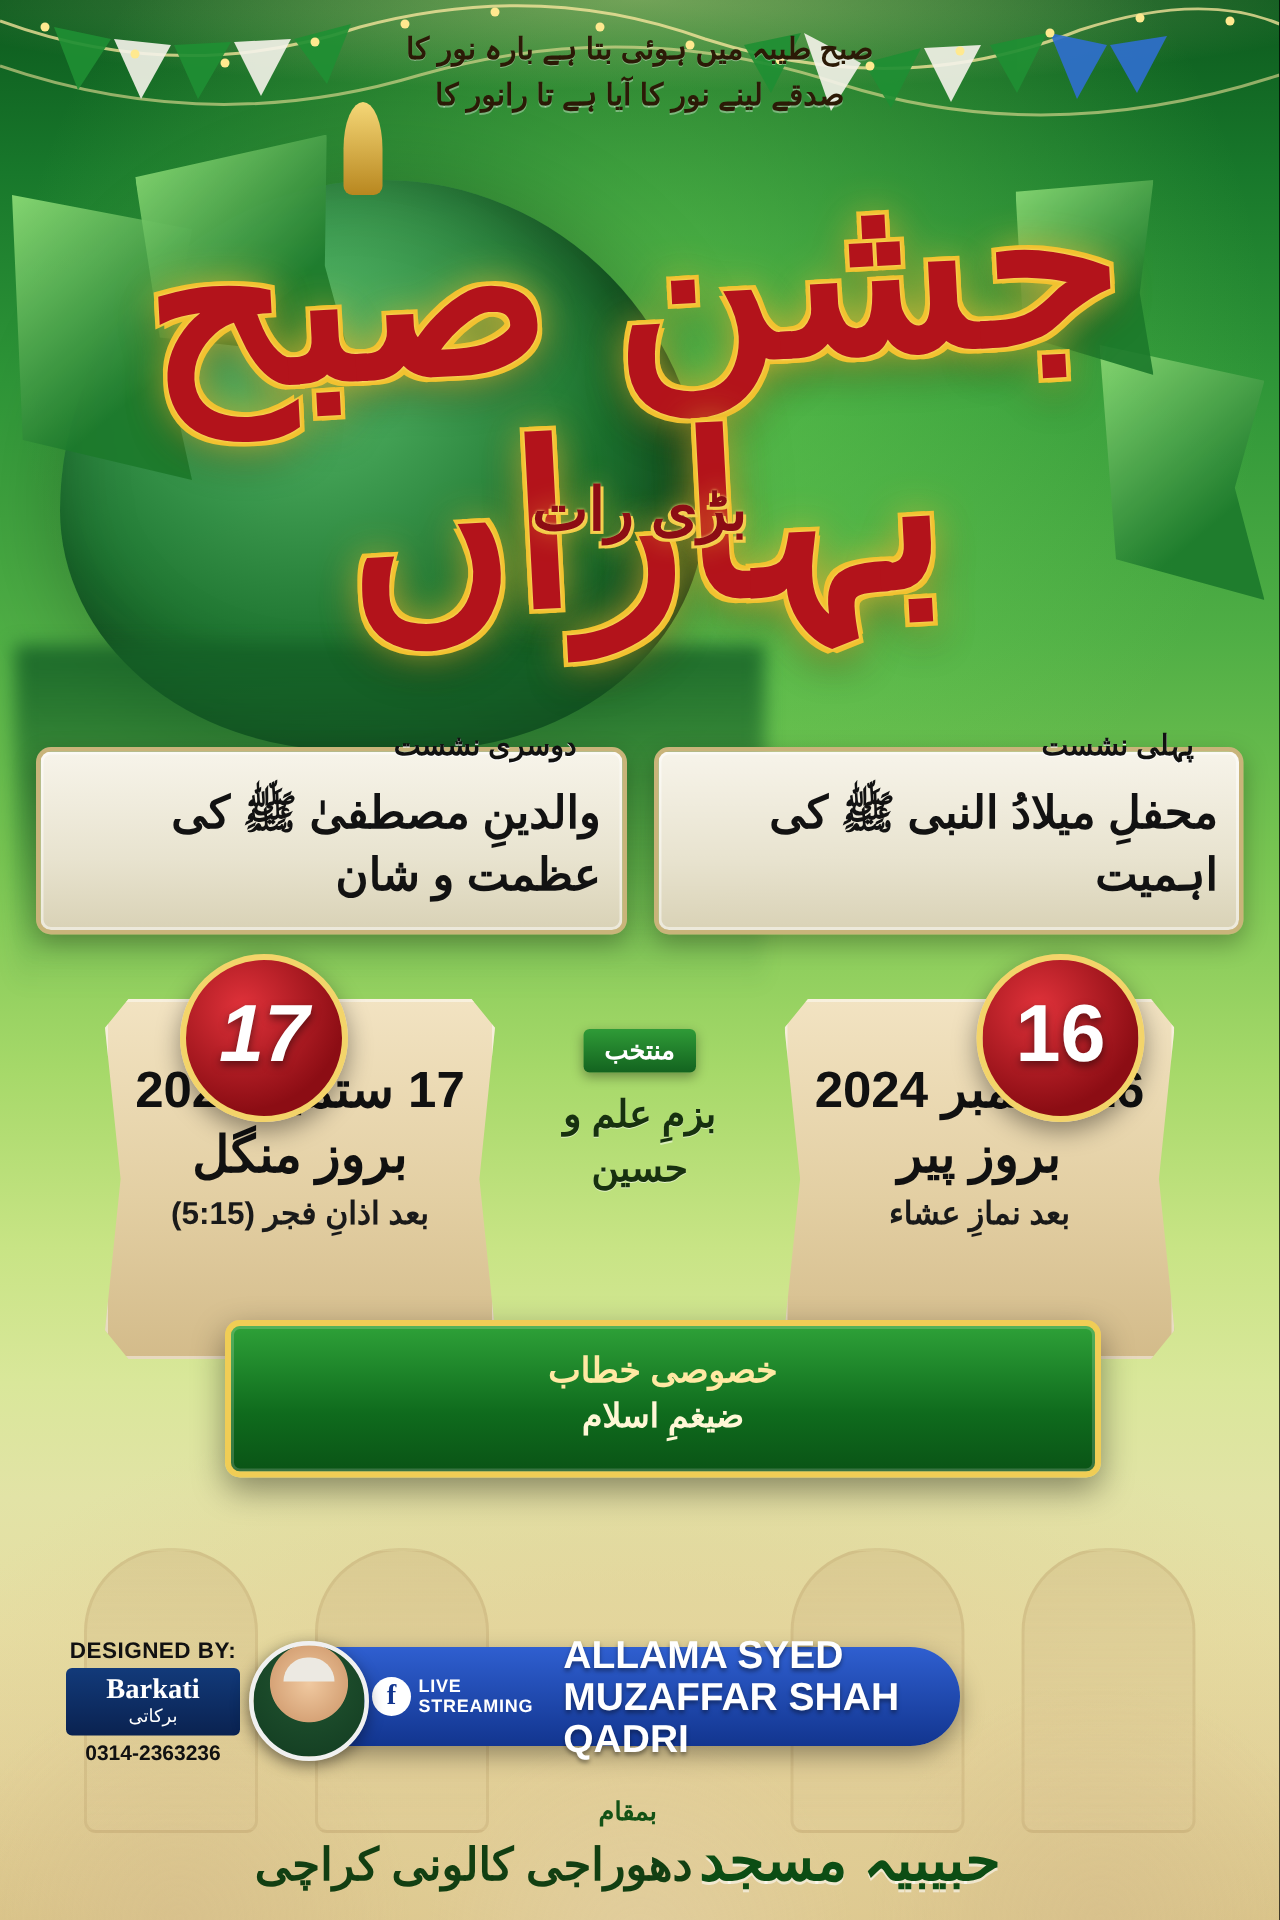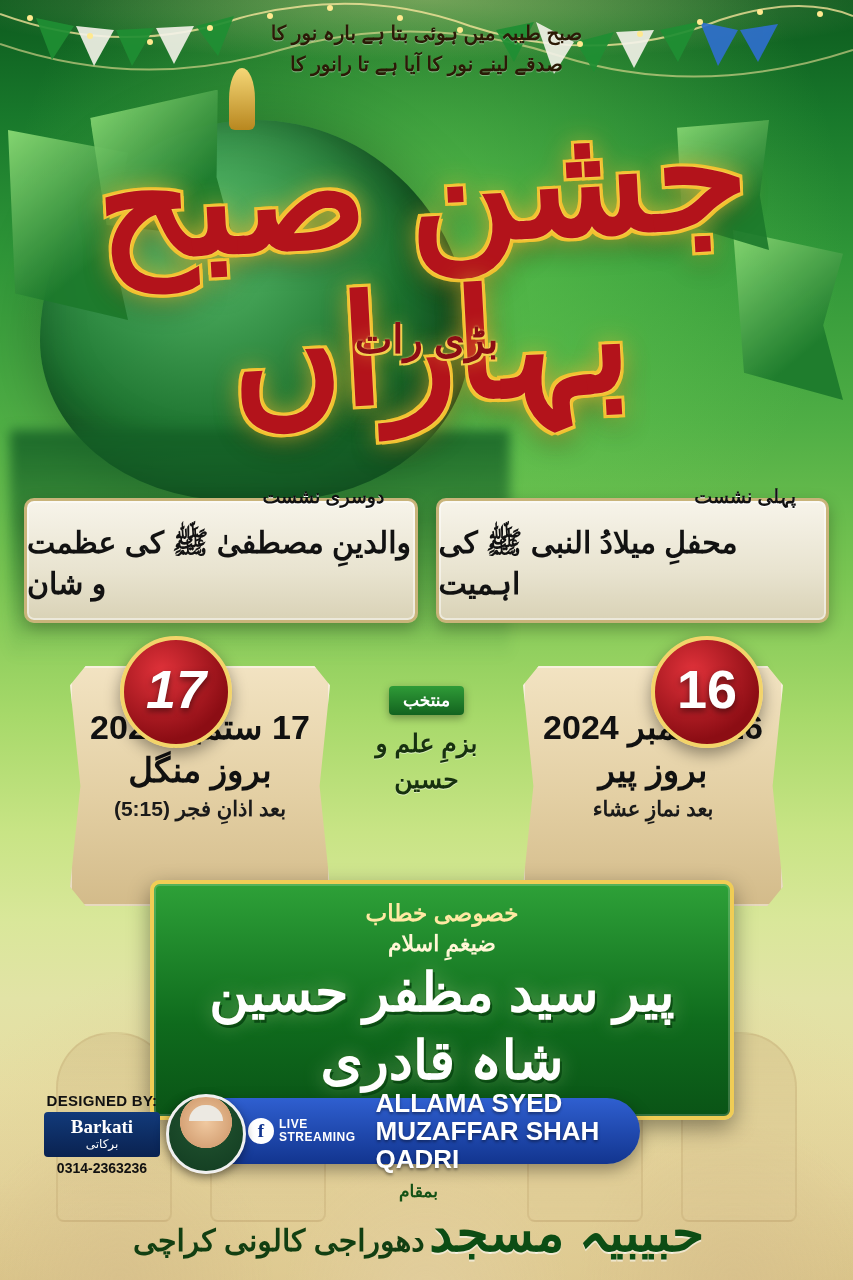--- a/index.html
+++ b/index.html
@@ -166,22 +166,22 @@
     justify-content: center;
   }
   .session {
     position: relative;
     flex: 1 1 0;
     max-width: 392px;
     background: linear-gradient(180deg, #f7f4ea, #e8e3cf 60%, #d9d2b6);
     border: 3px solid #c9b47a;
     border-radius: 10px;
     box-shadow: 0 6px 16px rgba(0,0,0,0.28), inset 0 0 0 2px rgba(255,255,255,0.5);
-    padding: 22px 0 16px;
-    text-align: left;
+    padding: 22px 14px 16px;
+    text-align: right;
     direction: rtl;
   }
   .session-kicker {
     position: absolute;
     top: -16px; right: 30px;
     direction: rtl;
     color: #111;
     font-size: 19px;
     font-weight: bold;
     text-shadow: 0 1px 0 #fff;
@@ -418,21 +418,21 @@
   }
   .venue-crest {
     font-size: 17px;
     font-weight: bold;
     color: #145216;
     margin-bottom: 2px;
   }
   .venue-line {
     display: inline-block;
     direction: rtl;
-    font-size: 52px;
+    font-size: 38px;
     font-weight: bold;
     color: #0c4d14;
     text-shadow: 0 2px 0 rgba(255,255,255,0.55);
     line-height: 1.15;
   }
   .venue-sub {
     font-size: 30px;
     font-weight: bold;
     color: #123f12;
   }
@@ -532,21 +532,20 @@
 
     <div class="center-ribbon">
       <div class="ribbon-tag">منتخب</div>
       <div class="ribbon-text">بزمِ علم و حسین</div>
     </div>
   </div>
 
   <div class="speaker-panel">
     <div class="speaker-kicker">خصوصی خطاب</div>
     <div class="speaker-role">ضیغمِ اسلام</div>
-    <div class="speaker-name">پیر سید مظفر حسین شاہ قادری</div>
   </div>
 
   <div class="designer">
     <div class="designer-label">DESIGNED BY:</div>
     <div class="designer-logo">
       <div class="designer-brand">Barkati</div>
       <div class="designer-urdu">برکاتی</div>
     </div>
     <div class="designer-phone">0314-2363236</div>
   </div>

